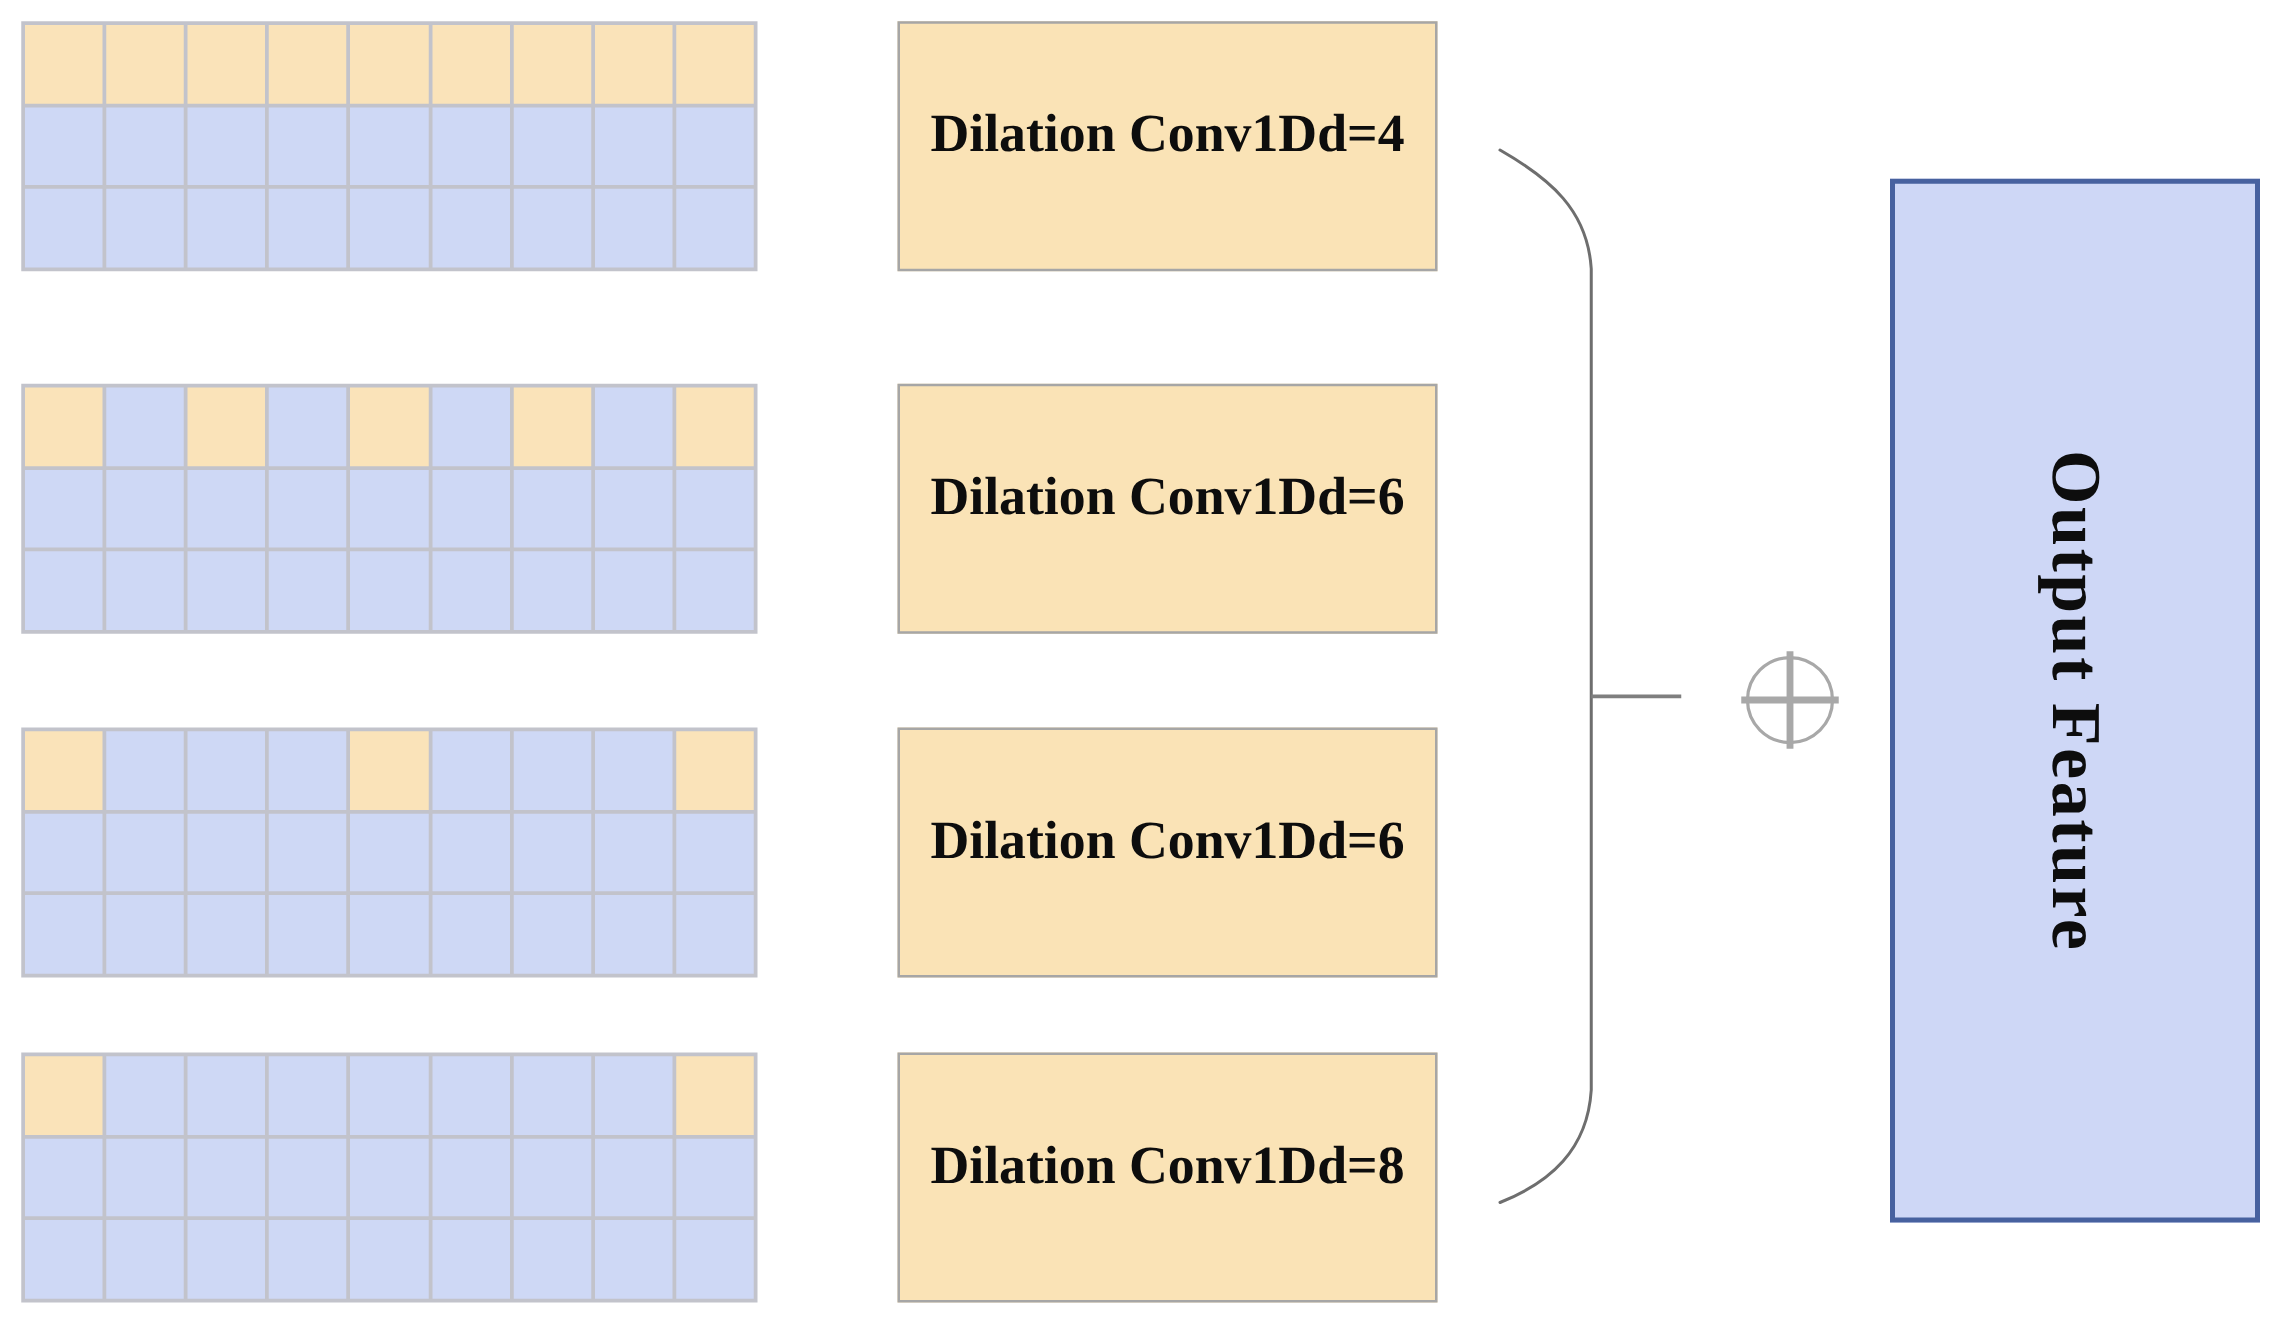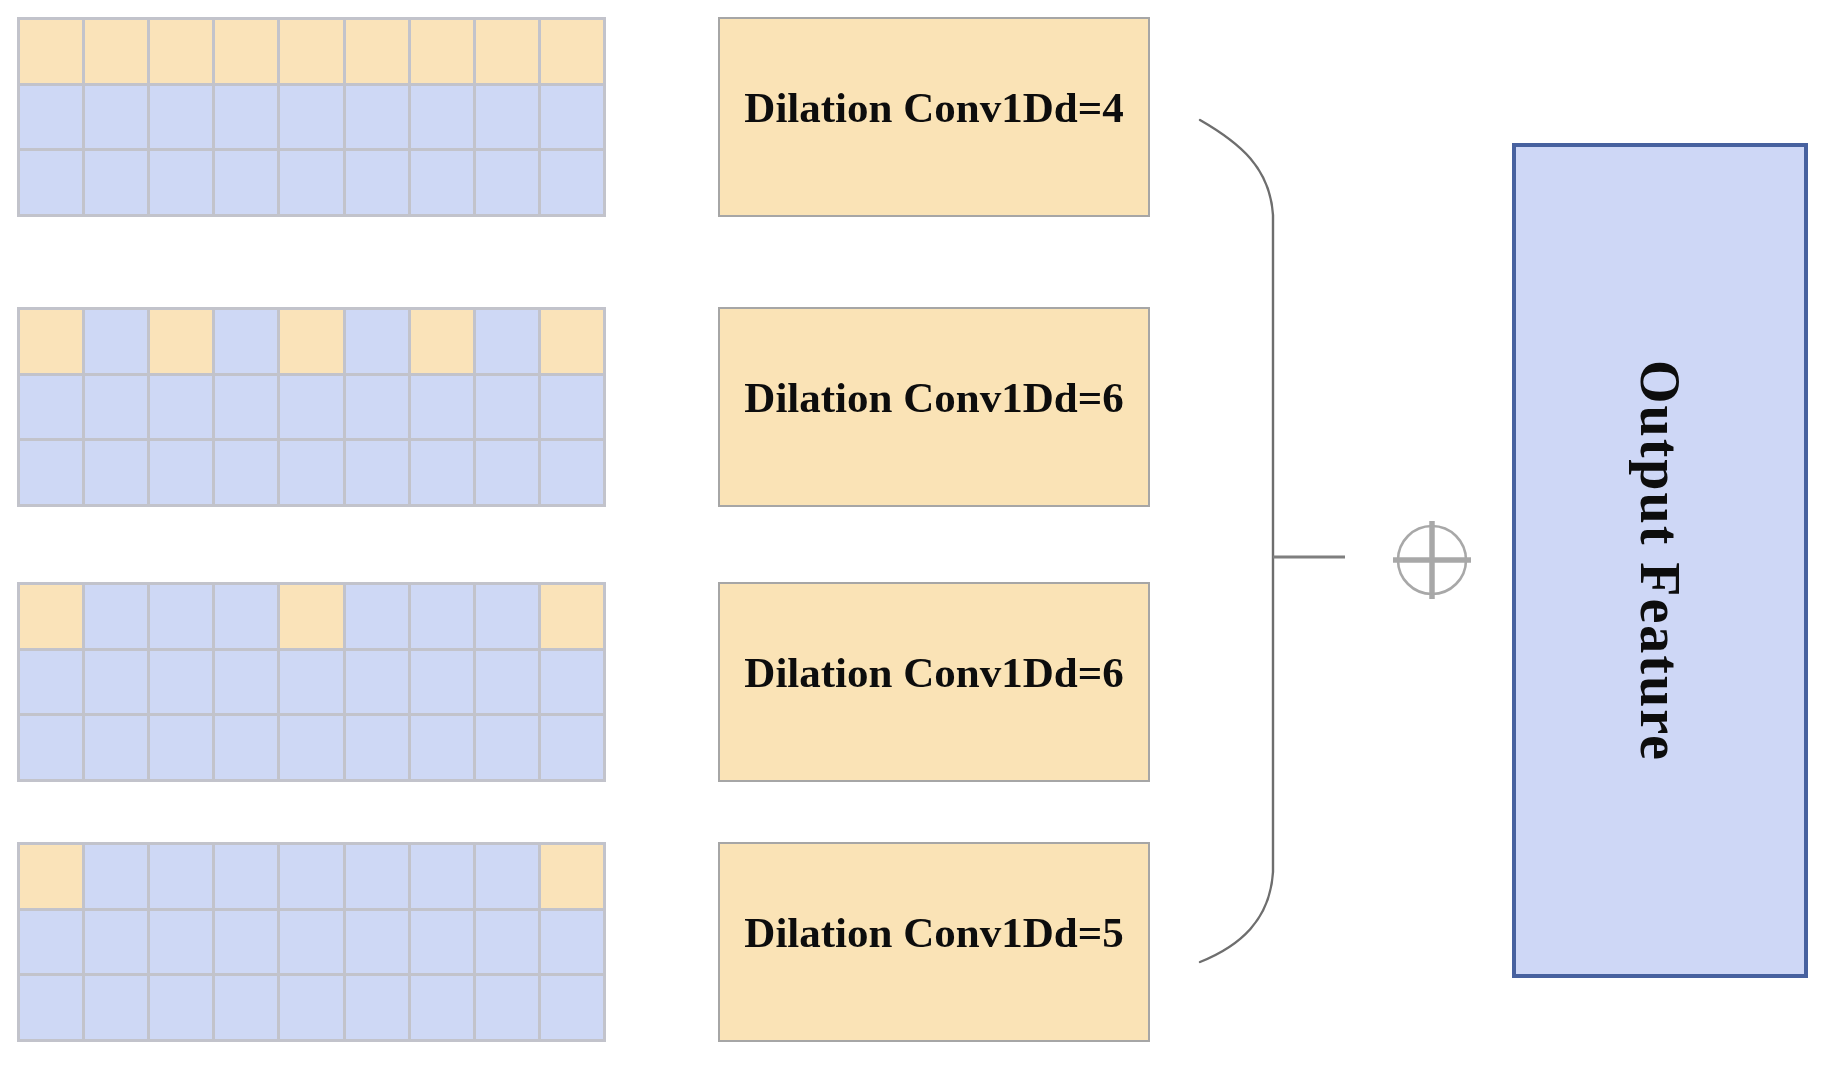--- a/index.html
+++ b/index.html
@@ -219,21 +219,21 @@
       <div class="conv-box" style="top: 307px;">
         <div>Dilation Conv1D</div>
         <div>d=6</div>
       </div>
       <div class="conv-box" style="top: 582px;">
         <div>Dilation Conv1D</div>
         <div>d=6</div>
       </div>
       <div class="conv-box" style="top: 842px;">
         <div>Dilation Conv1D</div>
-        <div>d=5</div>
+        <div>d=8</div>
       </div>
     </div>
 
   <svg id="connector-svg" viewBox="0 0 1829 1065" xmlns="http://www.w3.org/2000/svg">
     <path d="M 1200 120 C 1240 143, 1270 168, 1273 215 L 1273 872 C 1270 920, 1240 946, 1200 962" fill="none" stroke="var(--brace)" stroke-width="2.4" stroke-linecap="round"></path>
     <line x1="1273" y1="557" x2="1345" y2="557" stroke="var(--tick)" stroke-width="3"></line>
     <g>
       <circle cx="1432" cy="560" r="34" fill="none" stroke="var(--plus)" stroke-width="2.6"></circle>
       <line x1="1393" y1="560" x2="1471" y2="560" stroke="var(--plus)" stroke-width="5.5"></line>
       <line x1="1432" y1="521" x2="1432" y2="599" stroke="var(--plus)" stroke-width="5.5"></line>

